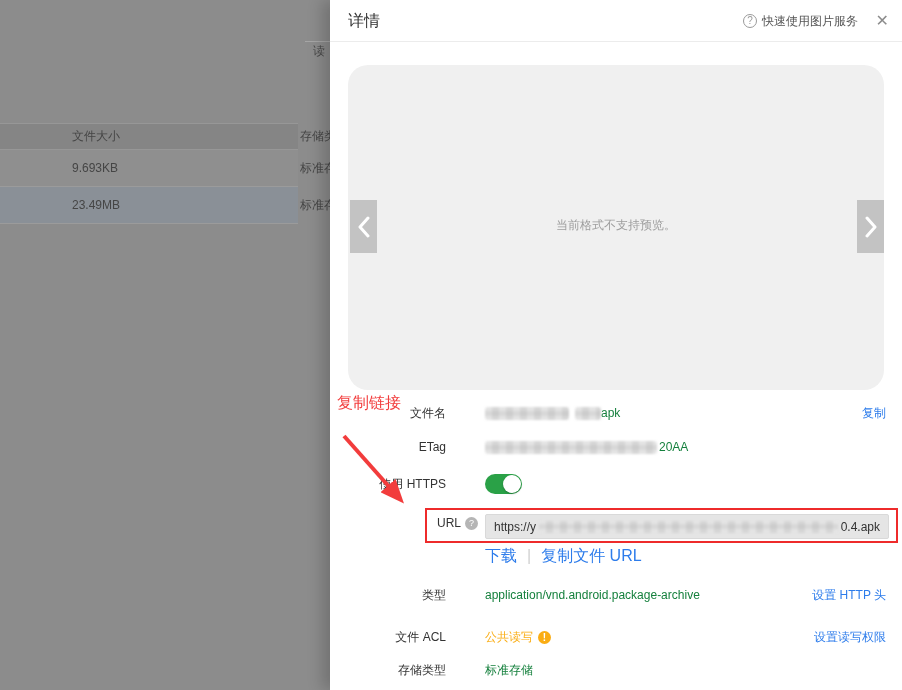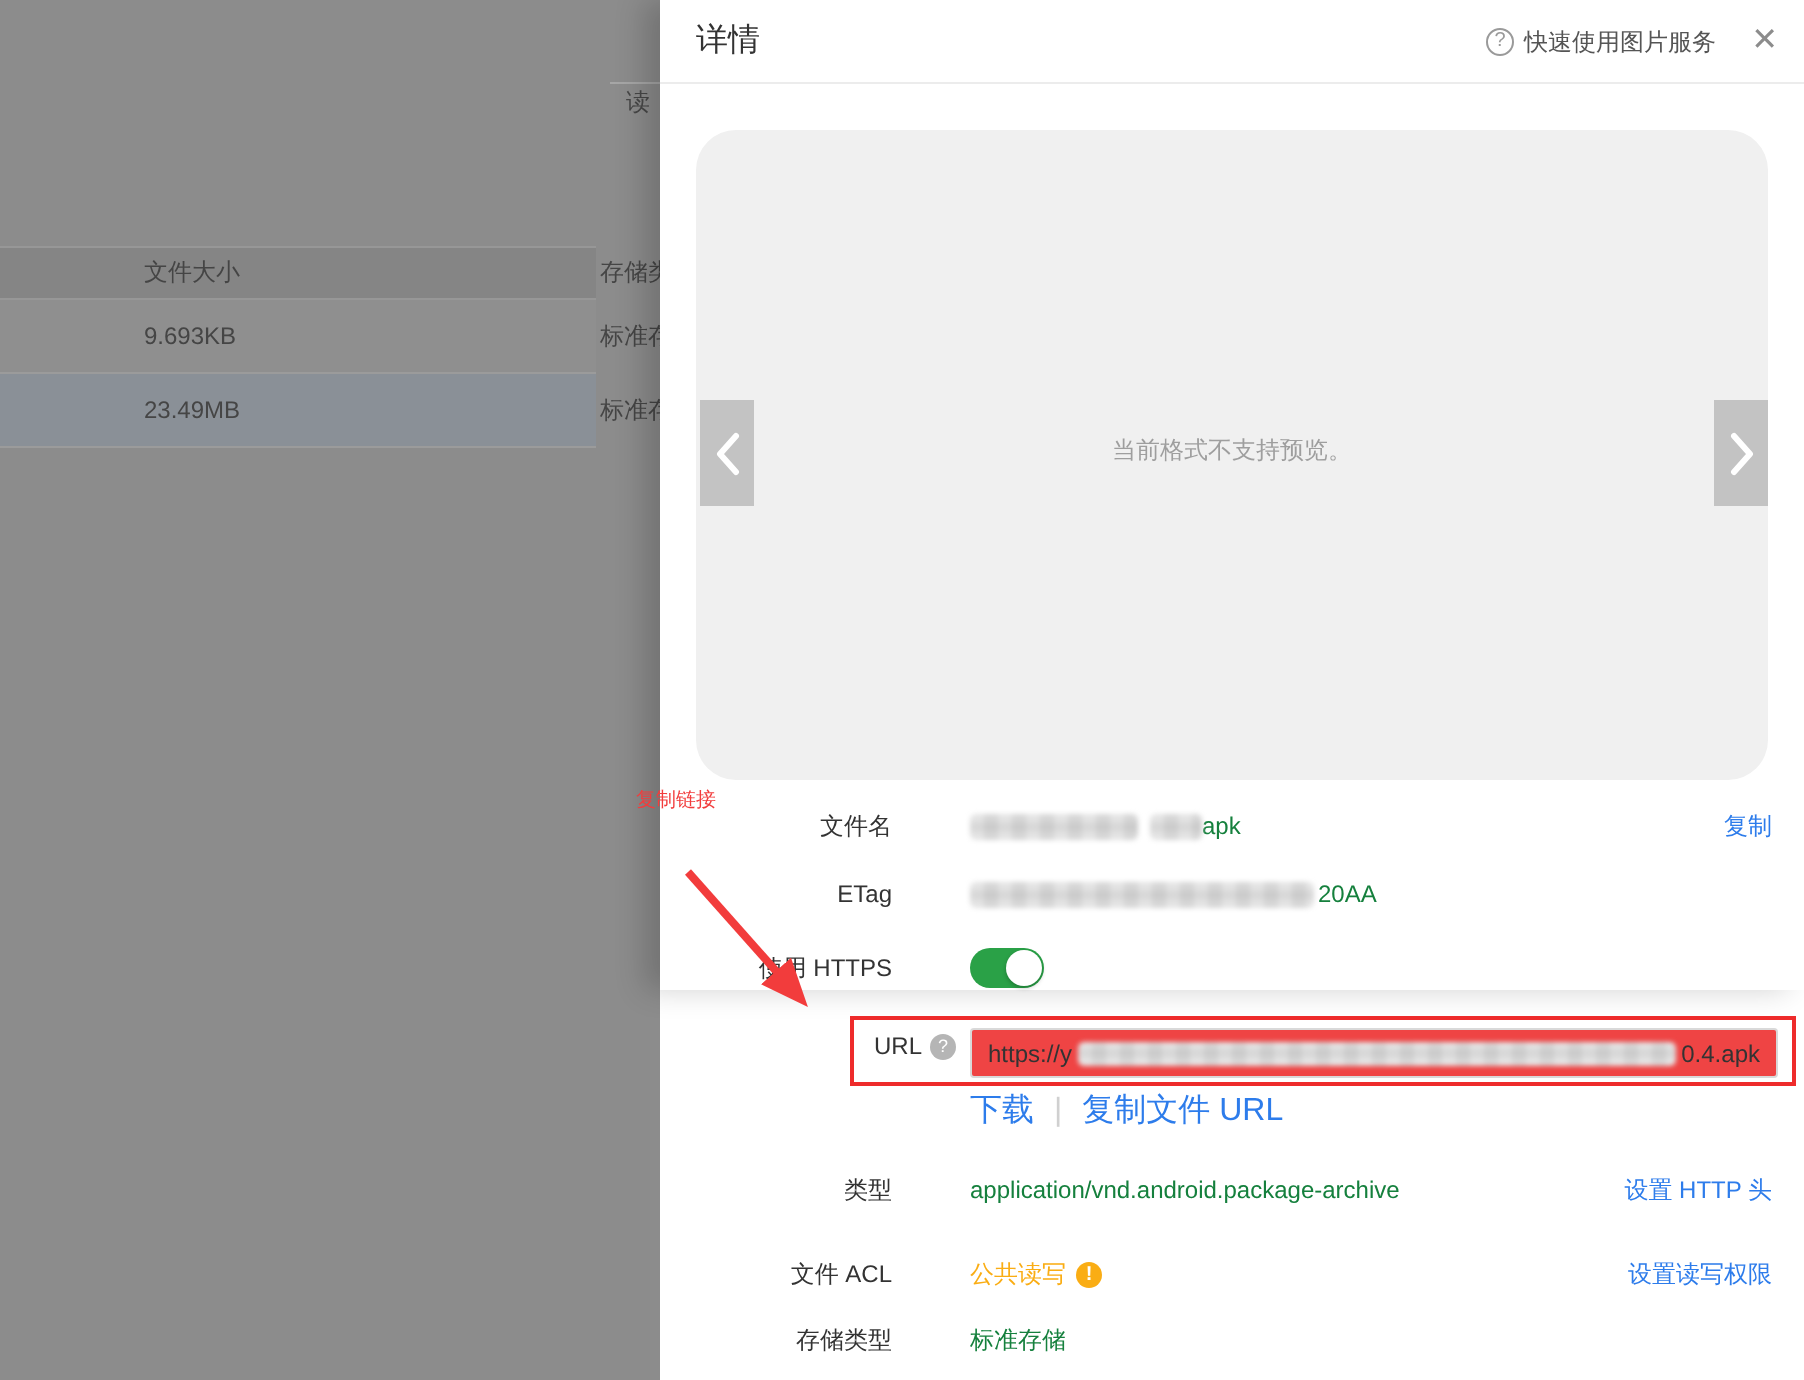--- a/index.html
+++ b/index.html
@@ -12,21 +12,21 @@
   .dim-hairline { position:absolute; left:305px; top:41px; width:25px; height:1px; background:#a6a6a6; }
   .peek-char { position:absolute; left:313px; top:43px; font-size:12px; color:#474747; }
   .bg-row { position:absolute; left:0; width:298px; font-size:12px; color:#454545; display:flex; align-items:center; }
   .bg-header { top:123px; height:27px; background:#858585; border-top:1px solid #979797; border-bottom:1px solid #979797; }
   .bg-r1 { top:150px; height:37px; background:#8f8f8f; border-bottom:1px solid #9b9b9b; }
   .bg-r2 { top:187px; height:37px; background:#8a9097; border-bottom:1px solid #9b9b9b; }
   .bg-c1 { position:absolute; left:72px; white-space:nowrap; }
   .bg-c2 { position:absolute; left:300px; white-space:nowrap; }
 
   
-  .panel { position:absolute; left:330px; top:0; width:572px; height:495px; background:#fff; box-shadow:-8px 0 14px rgba(0,0,0,.18); }
+  .panel { position:absolute; left:330px; top:0; width:572px; height:690px; background:#fff; box-shadow:-8px 0 14px rgba(0,0,0,.18); }
   .panel-header { position:absolute; left:0; top:0; width:572px; height:42px; border-bottom:1px solid #ececec; }
   .panel-title { position:absolute; left:18px; top:0; line-height:42px; font-size:16px; color:#333; }
   .header-help { position:absolute; right:44px; top:0; height:42px; display:flex; align-items:center; gap:5px; cursor:pointer; }
   .q-outline { width:14px; height:14px; border:1px solid #9a9a9a; border-radius:50%; color:#9a9a9a; font-size:10px; line-height:12px; text-align:center; }
   .header-help-text { font-size:12px; color:#555; }
   .close-x { position:absolute; right:13px; top:11px; font-size:16px; color:#8c8c8c; cursor:pointer; line-height:20px; }
 
   .preview { position:absolute; left:18px; top:65px; width:536px; height:325px; background:#f0f0f0;border-radius:20px; }
   .preview-msg { position:absolute; left:0; top:152px; width:536px; text-align:center; font-size:12px; color:#9e9e9e; }
   .nav-btn { position:absolute; top:135px; width:27px; height:53px; background:#c3c3c3; display:flex; align-items:center; justify-content:center; cursor:pointer; }
@@ -41,32 +41,32 @@
   .blur { display:inline-block; height:13px; border-radius:3px; vertical-align:middle;
           background:repeating-linear-gradient(90deg,#efefef 0 7px,#e1e1e1 7px 14px),repeating-linear-gradient(0deg,#f3f3f3 0 4px,#e7e7e7 4px 9px);
           background-blend-mode:multiply; filter:blur(1.2px); }
 
   .toggle { position:absolute; left:155px; top:474px; width:37px; height:20px; border-radius:10px; background:#2aa147; cursor:pointer; }
   .toggle-knob { position:absolute; right:1px; top:1px; width:18px; height:18px; border-radius:50%; background:#fff; box-shadow:0 1px 2px rgba(0,0,0,.25); }
 
   .url-hl-box { position:absolute; left:95px; top:508px; width:473px; height:35px; border:2px solid #ee2b2b; pointer-events:none; }
   .url-label-wrap { position:absolute; left:18px; top:516px; width:130px; display:flex; justify-content:flex-end; align-items:center; gap:4px; font-size:12px; color:#333; }
   .q-filled { width:13px; height:13px; border-radius:50%; background:#b5b5b5; color:#fff; font-size:9px; line-height:13px; text-align:center; }
-  .url-input { position:absolute; left:155px; top:514px; width:404px; height:25px; border:1px solid #d9d9d9; border-radius:2px; background:#ef4444;
+  .url-input { position:absolute; left:155px; top:514px; width:404px; height:25px; border:1px solid #d9d9d9; border-radius:2px; background:#e5e5e5;
                display:flex; align-items:center; padding:0 8px; font-size:12px; color:#333; cursor:text; }
   .url-blur { flex:1 1 auto; margin:0 3px; height:12px; }
   .link-row { position:absolute; left:155px; top:546px; height:20px; line-height:20px; font-size:16px; display:flex; gap:10px; }
   .link-blue { color:#2d7ceb; cursor:pointer; white-space:nowrap; }
   .link-sep { color:#d0d0d0; }
 
   .acl-orange { color:#faad14; }
   .warn-icon { display:inline-block; width:13px; height:13px; margin-left:5px; border-radius:50%; background:#faad14; color:#fff;
                font-size:10px; font-weight:bold; line-height:13px; text-align:center; vertical-align:-2px; }
 
-  .anno-text { position:absolute; left:318px; top:393px; font-size:10px; color:#f23c3c; }
+  .anno-text { position:absolute; left:337px; top:393px; font-size:16px; color:#f23c3c; }
   .anno-arrow { position:absolute; left:336px; top:426px; pointer-events:none; }
 </style>
 </head>
 <body>
 
 <div class="stage">
 
   <div class="dim-area">
     <div class="dim-hairline"></div>
     <div class="bg-row bg-header">

